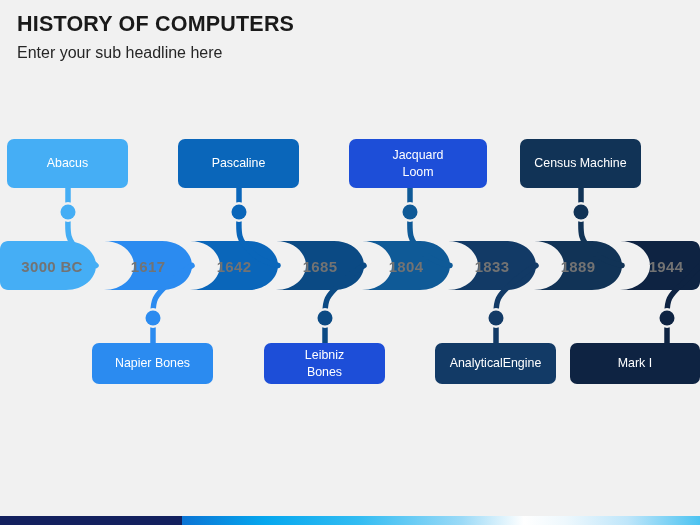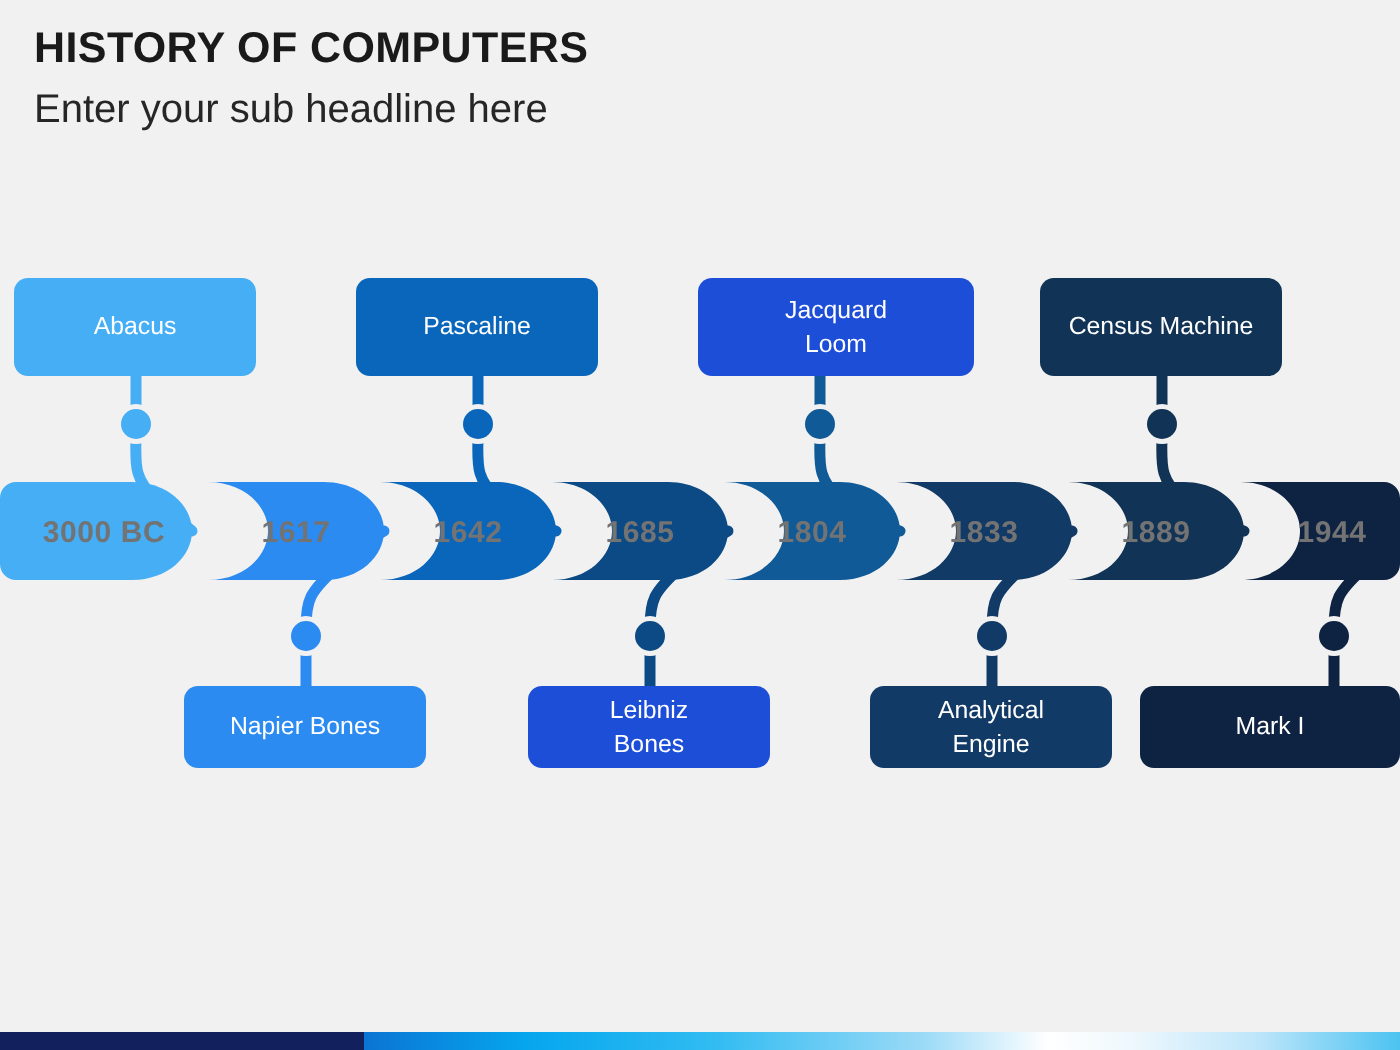--- a/index.html
+++ b/index.html
@@ -32,21 +32,21 @@
   #title {
     font-size: 21.5px;
     font-weight: bold;
     color: #1a1a1a;
     letter-spacing: 0.2px;
     line-height: 1.1;
     margin: 0;
     white-space: nowrap;
   }
   #subtitle {
-    font-size: 20px;
+    font-size: 16px;
     font-weight: normal;
     color: #262626;
     margin: 7px 0 0 0;
     line-height: 1.1;
     white-space: nowrap;
   }
 
   
   #timeline-svg {
     position: absolute;
@@ -264,21 +264,21 @@
 
   <div class="card" style="left:92px; top:343px; width:121px; height:41px; background:#2b8bf0;">
     <span>Napier Bones</span>
   </div>
 
   <div class="card" style="left:264px;top:343px; width:121px; height:41px; background:#1d4ed8; flex-direction:column;">
     <span>Leibniz</span>
     <span>Bones</span>
   </div>
 
-  <div class="card" style="left:435px;top:343px; width:121px; height:41px; background:#123a66; flex-direction:column;">
+  <div class="card" style="left:435px;top:343px; width:121px; height:41px; background:#123a66; flex-direction:row;">
     <span>Analytical</span>
     <span>Engine</span>
   </div>
 
   <div class="card" style="left:570px;top:343px; width:130px; height:41px; background:#0e2342;">
     <span>Mark I</span>
   </div>
 
   <div id="accent-bar">
     <div id="accent-solid"></div>

